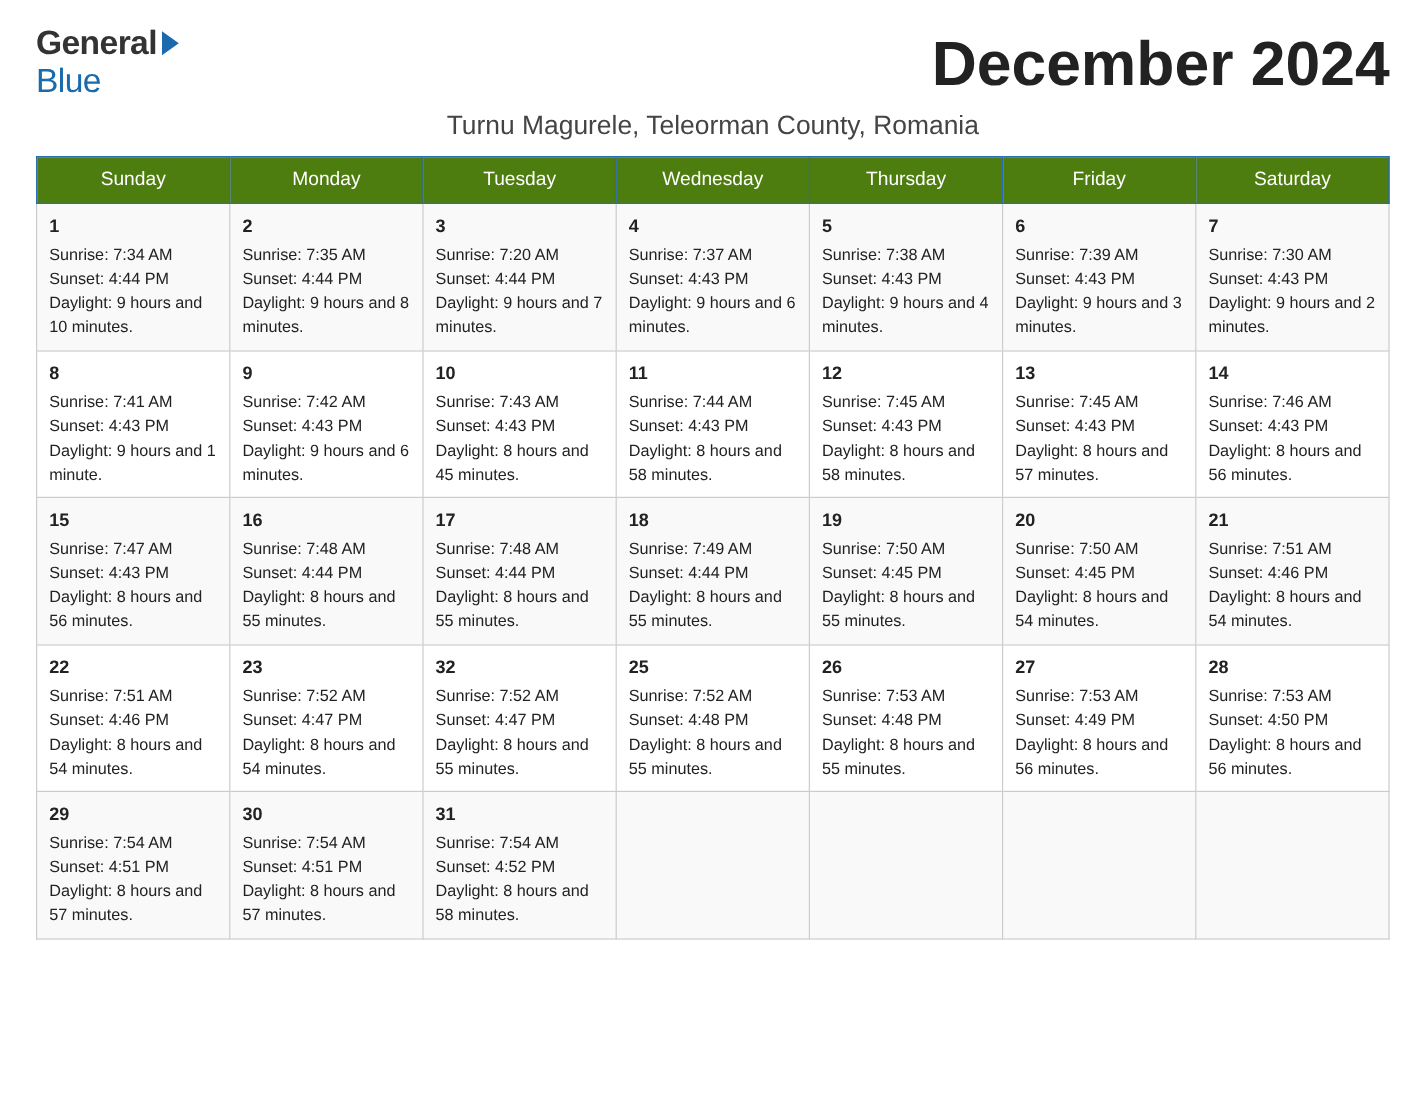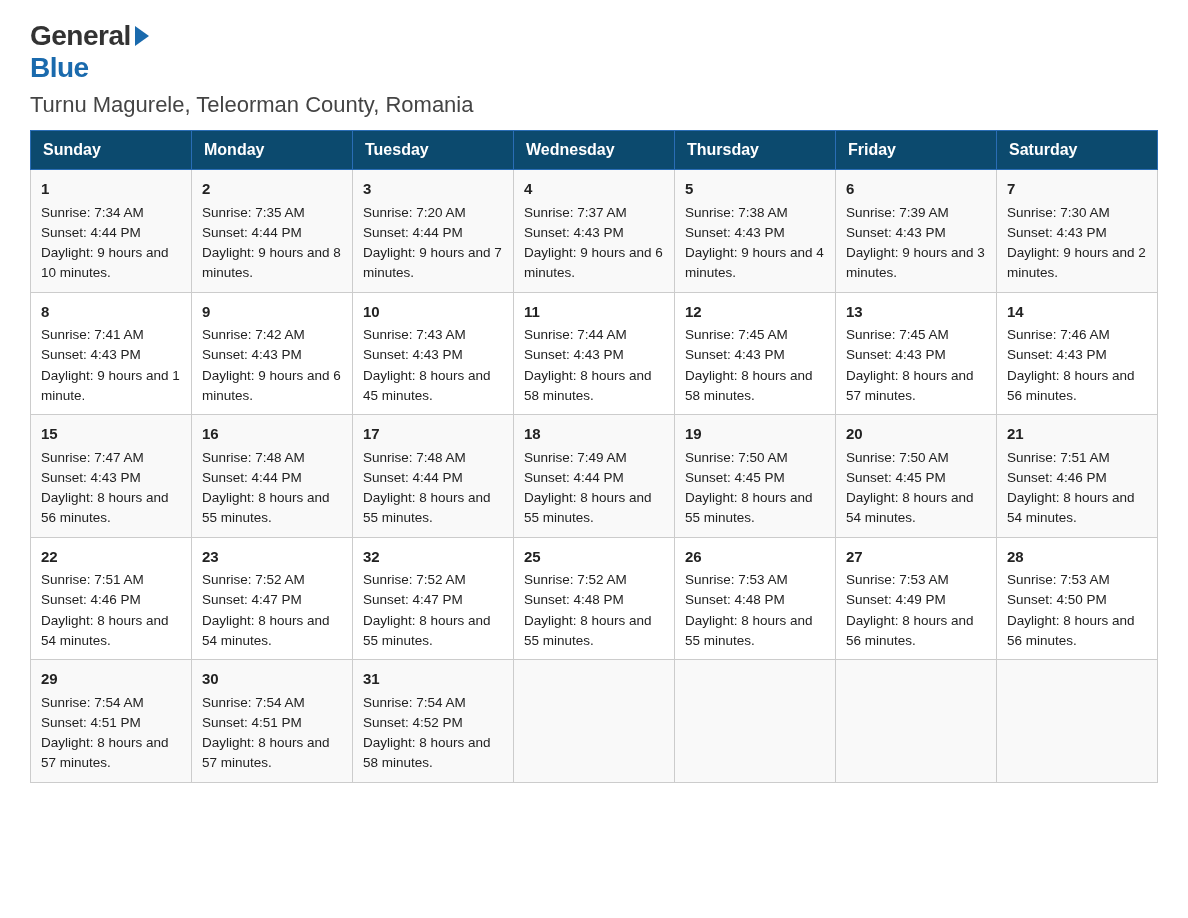--- a/index.html
+++ b/index.html
@@ -22,53 +22,53 @@
       align-items: flex-start;
     }
     .logo-general {
       font-size: 28px;
       font-weight: bold;
       color: #333;
       letter-spacing: -0.5px;
     }
     .logo-blue {
       font-size: 28px;
-      font-weight: bold;
+      font-weight: normal;
       color: #1a6aad;
       letter-spacing: -0.5px;
       margin-top: -8px;
     }
     .logo-line {
       display: flex;
       align-items: center;
     }
     .month-title {
       font-size: 52px;
       font-weight: bold;
       color: #222;
       text-align: right;
     }
     .location-title {
       font-size: 22px;
       color: #444;
-      text-align: left;
+      text-align: center;
       margin-bottom: 12px;
     }
     table {
       width: 100%;
       border-collapse: collapse;
       table-layout: fixed;
     }
     thead tr th {
-      background-color: #0c4a6e;
+      background-color: #4d7c0f;
       color: #fff;
       font-size: 16px;
-      font-weight: bold;
+      font-weight: normal;
       padding: 10px 12px;
-      text-align: left;
+      text-align: center;
       border: 1px solid #2a6db5;
     }
     tbody tr td {
       vertical-align: top;
       padding: 8px 10px;
       font-size: 13.5px;
       color: #222;
       border: 1px solid #ccc;
       line-height: 1.5;
       height: 105px;
@@ -97,20 +97,23 @@
 
 <div class="header-top">
   <div class="logo">
     <div class="logo-line">
       <span class="logo-general">General</span>
       <span style="display:inline-block;width:0;height:0;border-left:14px solid #1a6aad;border-top:10px solid transparent;border-bottom:10px solid transparent;margin-left:4px;vertical-align:middle;"></span>
     </div>
     <div>
       <span class="logo-blue">Blue</span>
     </div>
+  </div>
+  <div style="text-align:right;">
+    <div class="month-title">December 2024</div>
   </div>
 </div>
 
 <div class="location-title">Turnu Magurele, Teleorman County, Romania</div>
 
 <table>
   <thead>
     <tr>
     <th>Sunday</th>
         <th>Monday</th>

